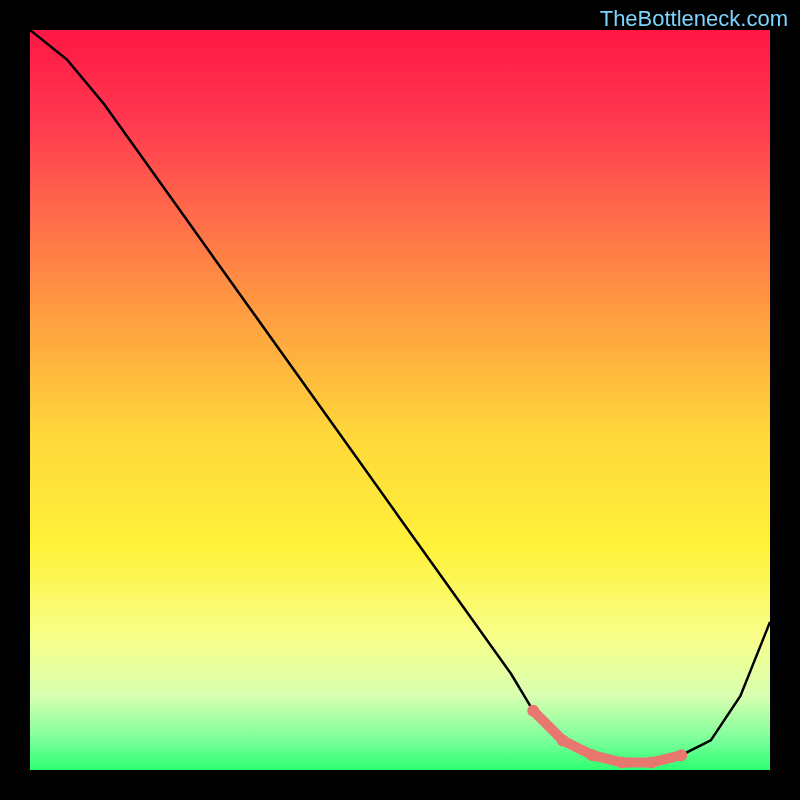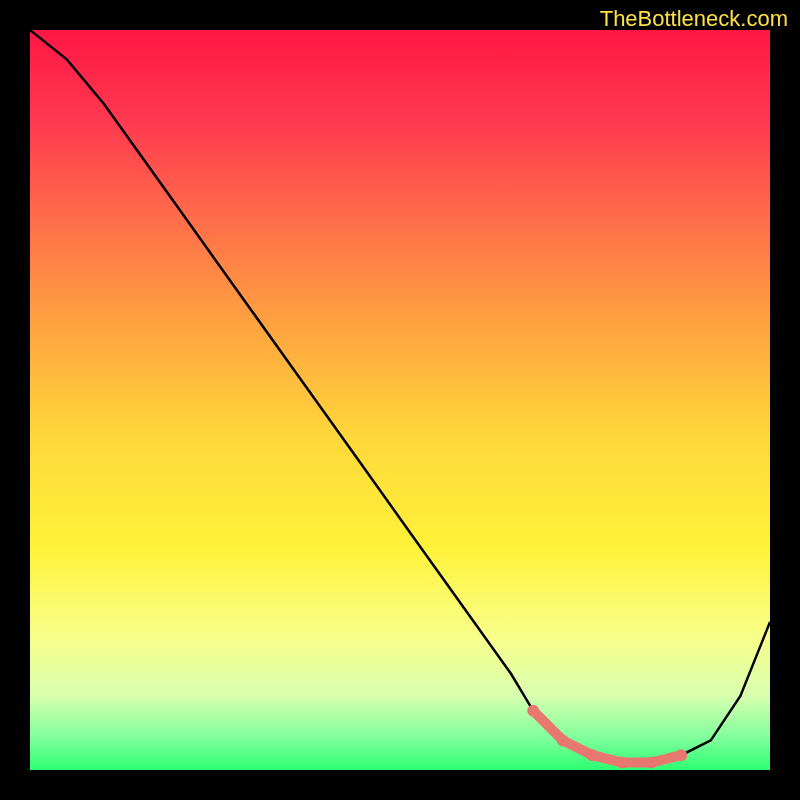--- a/index.html
+++ b/index.html
@@ -1,17 +1,17 @@
 <!DOCTYPE html>
 <html><head>
 <meta charset="utf-8">
 <style>
   * { margin: 0; padding: 0; box-sizing: border-box; }
   body { width: 800px; height: 800px; background: #000; position: relative; font-family: Arial, sans-serif; }
-  .watermark { position: absolute; top: 6px; right: 12px; color: #fde047; font-size: 22px; font-weight: 500; z-index: 10; }
+  .watermark { position: absolute; top: 6px; right: 12px; color: #7dd3fc; font-size: 22px; font-weight: 500; z-index: 10; }
   .chart-area { position: absolute; top: 30px; left: 30px; width: 740px; height: 740px; }
   .gradient-bg { width: 100%; height: 100%; }
   .curve-layer { position: absolute; top: 0; left: 0; width: 100%; height: 100%; pointer-events: none; }
 </style>
 </head>
 <body>
 
 <div class="watermark">TheBottleneck.com</div>
 
 <div class="chart-area">

